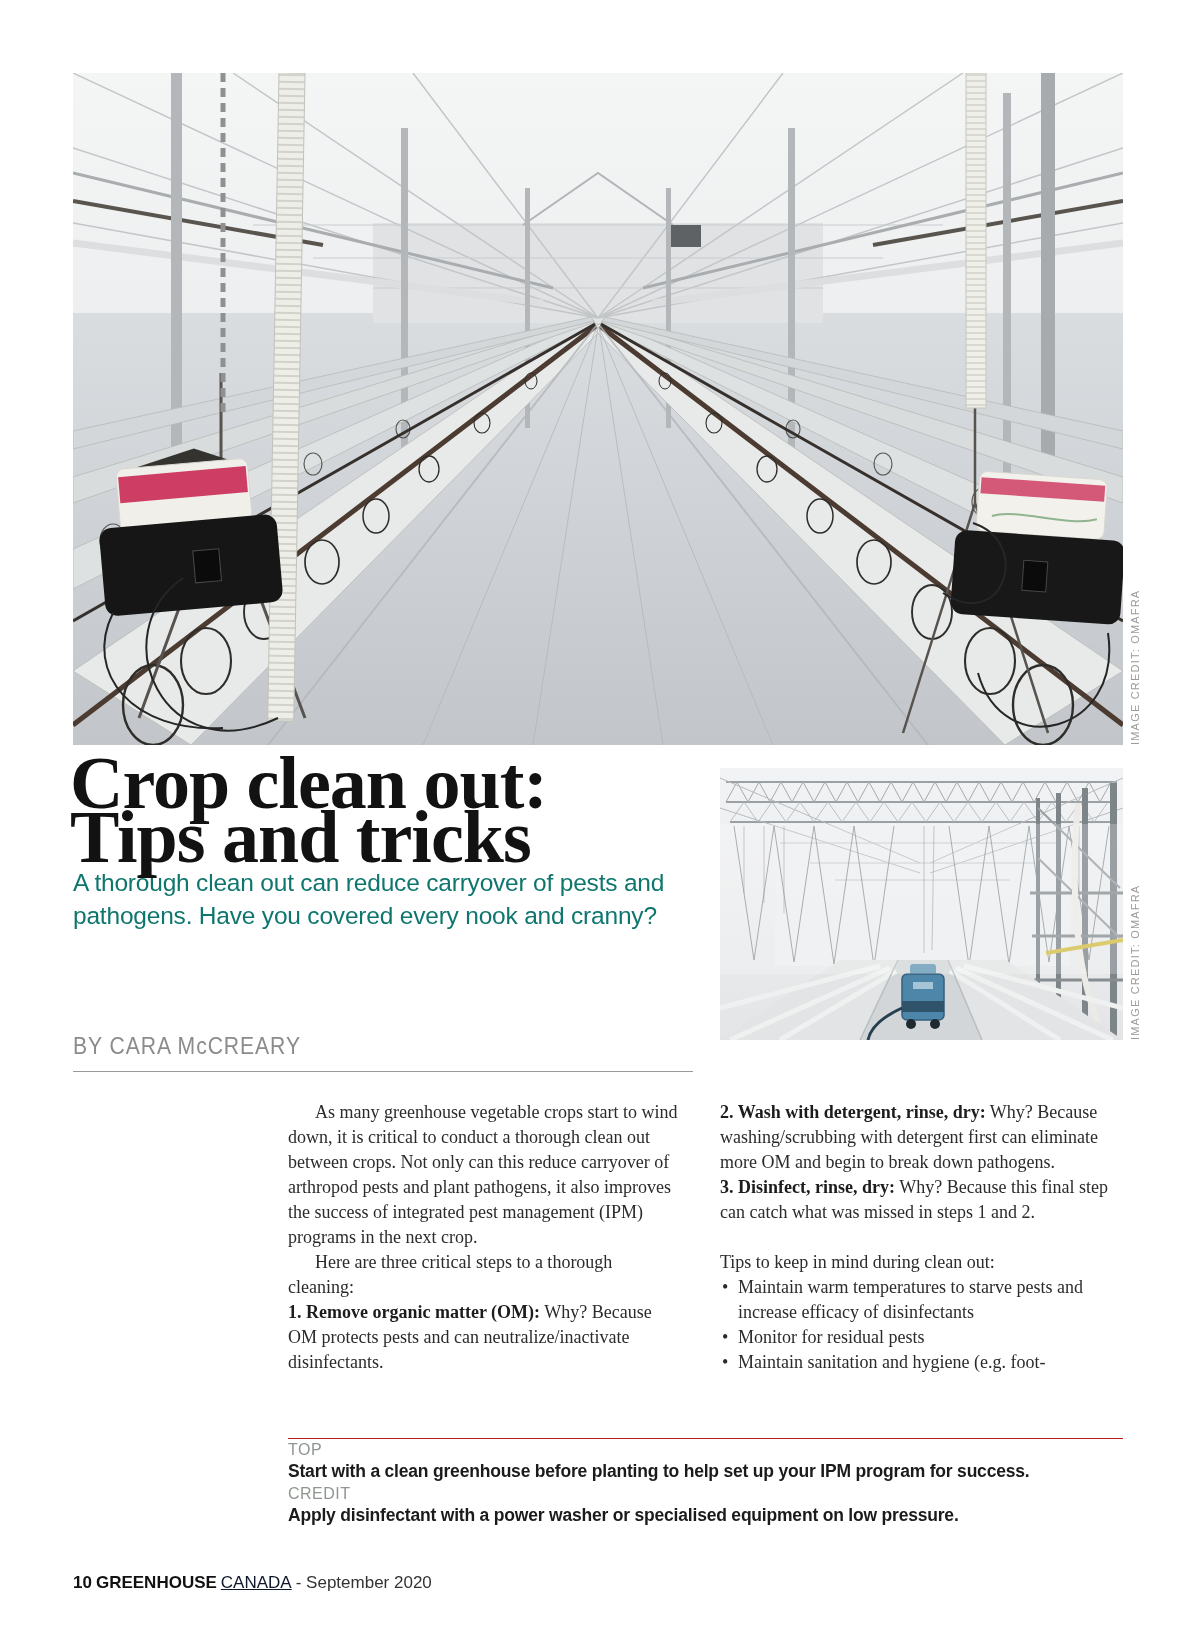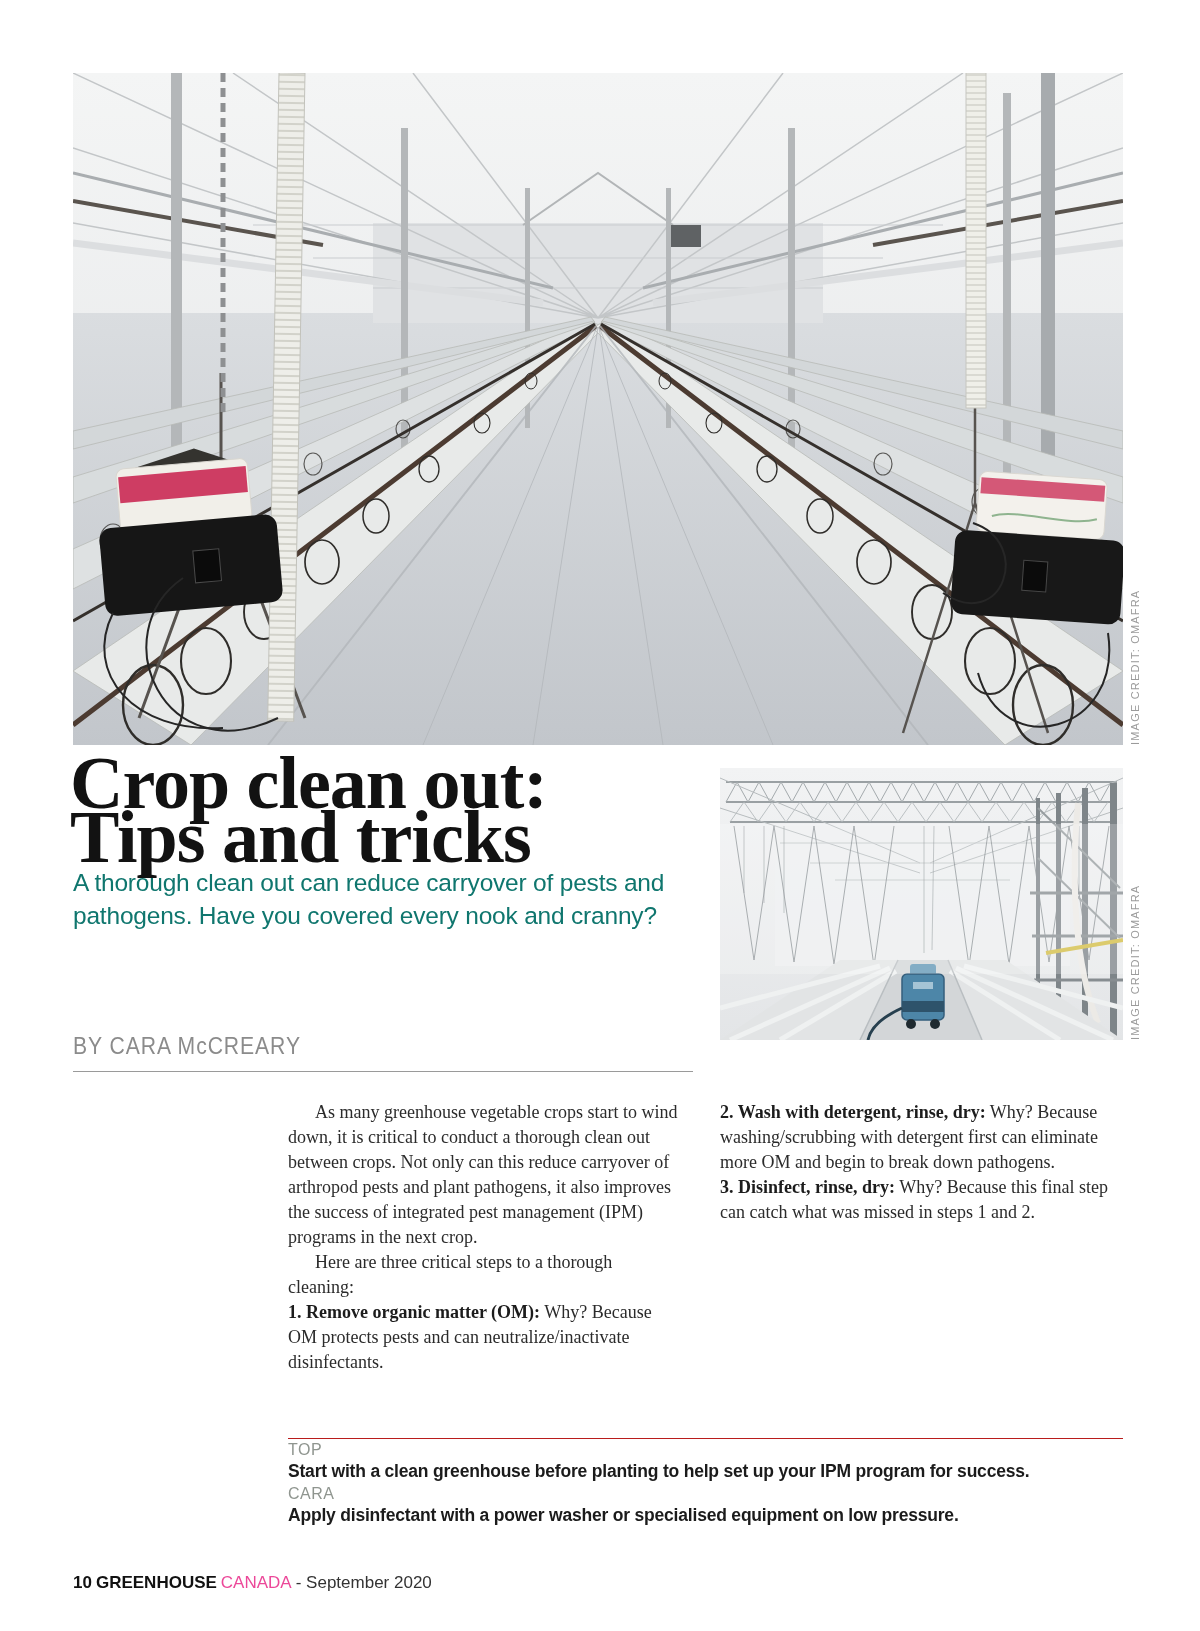--- a/index.html
+++ b/index.html
@@ -52,21 +52,21 @@
   
   #captions{
     left:288px;top:1438px;width:835px;border-top:1px solid #b91c1c;
   }
   .cap-label{font-size:16px;color:#8f958f;letter-spacing:.5px;line-height:21px;}
   .cap-text{font-size:17.5px;font-weight:bold;color:#1b1b1b;line-height:23px;letter-spacing:-0.2px;}
   
   #footer{left:73px;top:1573px;font-size:17px;white-space:nowrap;}
   #footer .pg{font-weight:bold;color:#111;margin-top:22px;}
   #footer .brand{font-weight:bold;color:#111;}
-  #footer .region{color:#ec4899;}
+  #footer .region{color:#0f172a;text-decoration:underline;}
   #footer .issue{color:#333;}
   #footer span{margin-right:4px;}
 </style>
 </head>
 <body>
 
 <figure class="photo" id="top-photo" style="margin:0;">
 <svg width="1050" height="672" viewBox="0 0 1050 672">
   <defs>
     <linearGradient id="sky" x1="0" y1="0" x2="0" y2="1">
@@ -275,24 +275,30 @@
 
 <div class="col" id="col-left">
   <p class="indent">As many greenhouse vegetable crops start to wind down, it is critical to conduct a thorough clean out between crops. Not only can this reduce carryover of arthropod pests and plant pathogens, it also improves the success of integrated pest management (IPM) programs in the next crop.</p>
   <p class="indent">Here are three critical steps to a thorough cleaning:</p>
   <p class="step"><b>1. Remove organic matter (OM):</b><span> Why? Because OM protects pests and can neutralize/inactivate disinfectants.</span></p>
 </div>
 
 <div class="col" id="col-right">
   <p class="step"><b>2. Wash with detergent, rinse, dry:</b><span> Why? Because washing/scrubbing with detergent first can eliminate more OM and begin to break down pathogens.</span></p>
   <p class="step"><b>3. Disinfect, rinse, dry:</b><span> Why? Because this final step can catch what was missed in steps 1 and 2.</span></p>
+  <p class="tips-intro">Tips to keep in mind during clean out:</p>
+  <ul class="tips">
+    <li>Maintain warm temperatures to starve pests and increase efficacy of disinfectants</li>
+    <li>Monitor for residual pests</li>
+    <li>Maintain sanitation and hygiene (e.g. foot-</li>
+  </ul>
 </div>
 
 <div class="abs" id="captions">
   <div class="cap-label">TOP</div>
   <div class="cap-text">Start with a clean greenhouse before planting to help set up your IPM program for success.</div>
-  <div class="cap-label">CARA</div>
+  <div class="cap-label">CREDIT</div>
   <div class="cap-text">Apply disinfectant with a power washer or specialised equipment on low pressure.</div>
 </div>
 
 <div class="abs" id="footer">
   <span class="pg">10</span><span class="brand">GREENHOUSE</span><span class="region">CANADA</span><span class="issue">- September 2020</span>
 </div>
 
 </body></html>

